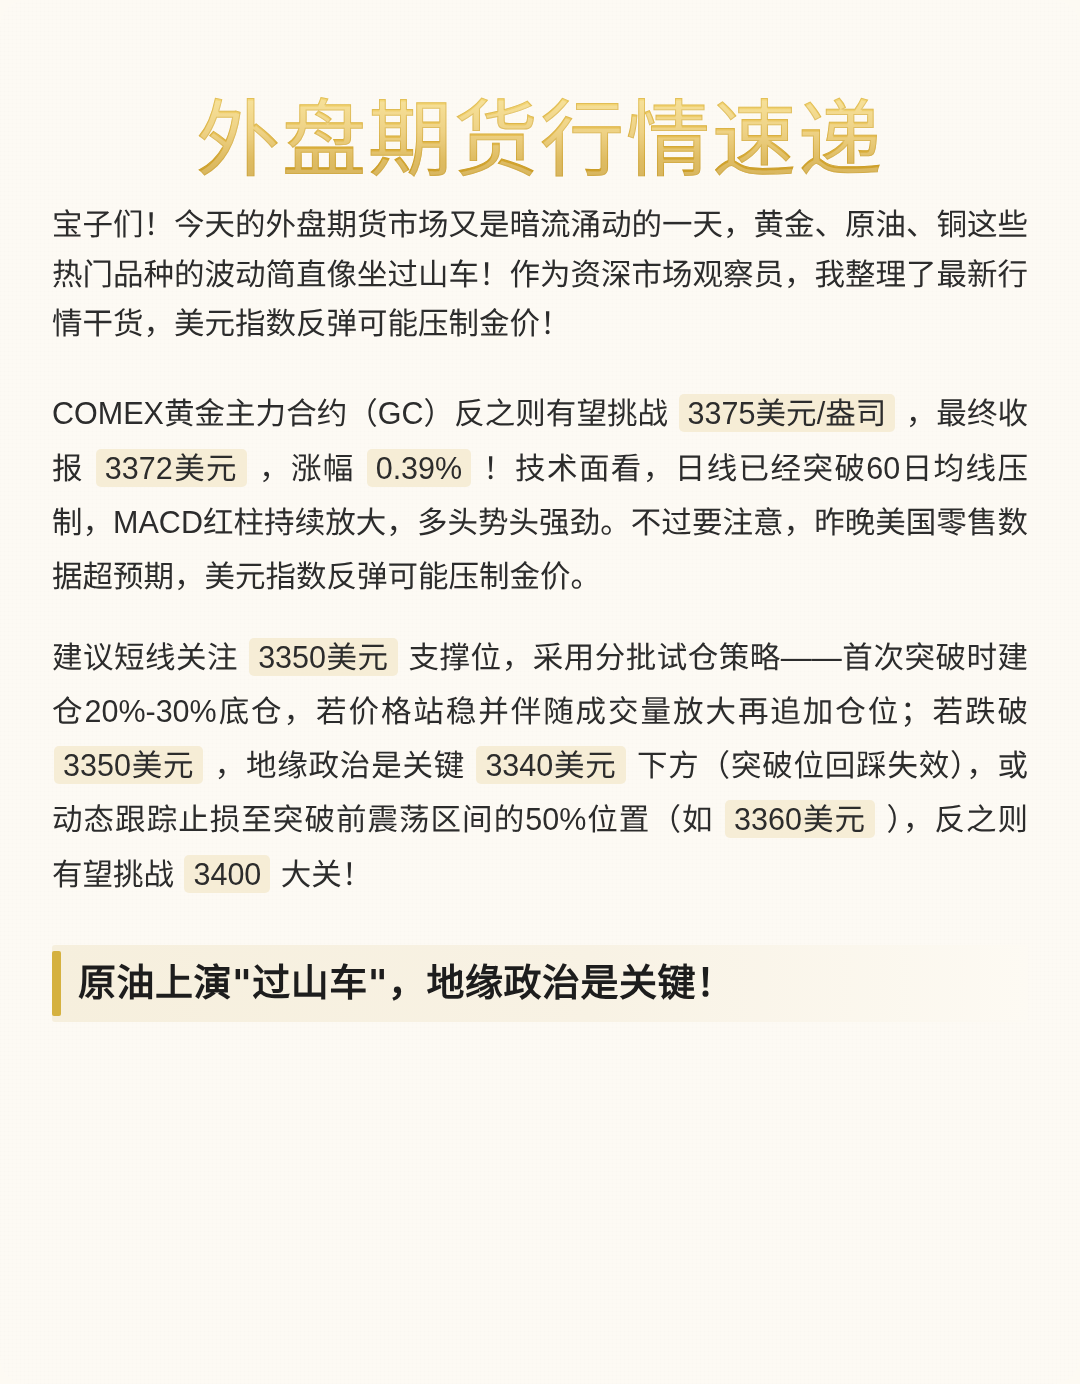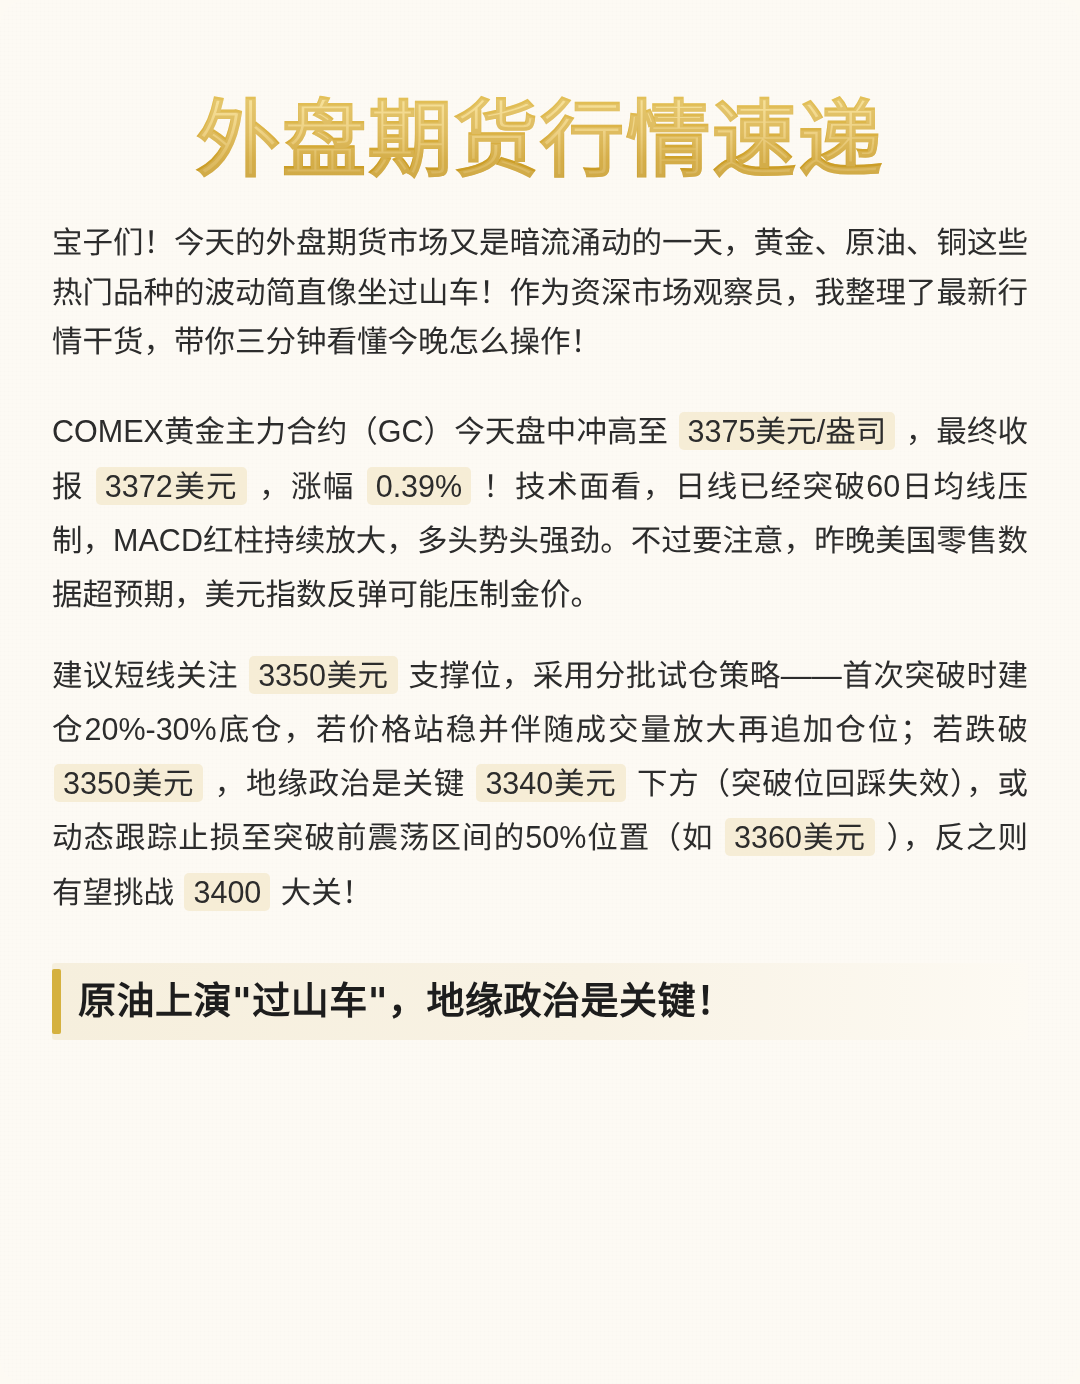--- a/index.html
+++ b/index.html
@@ -33,23 +33,23 @@
     opacity: .55;
   }
   .content {
     position: relative;
     padding: 96px 52px 0 52px;
   }
   .title {
     text-align: center;
     font-size: 84px;
     line-height: 1.05;
-    font-weight: bold;
+    font-weight: normal;
     letter-spacing: 2px;
-    margin: 0 0 34px 0;
+    margin: 0 0 16px 0;
     background: linear-gradient(180deg, #f5d97a 0%, #e8c25b 42%, #d4a62f 72%, #c89a28 100%);
     -webkit-background-clip: text;
     background-clip: text;
     color: transparent;
     -webkit-text-stroke: 1px rgba(196,150,30,0.35);
     text-shadow: 0 2px 0 rgba(255,255,255,0.25);
     font-family: "DejaVu Sans", "Liberation Sans", sans-serif;
   }
   .intro {
     font-size: 30.5px;
@@ -104,25 +104,25 @@
 </style>
 </head>
 <body>
 
 <div class="page">
   <div class="texture"></div>
   <div class="content">
 
     <h1 class="title">外盘期货行情速递</h1>
 
-    <p class="intro">宝子们！今天的外盘期货市场又是暗流涌动的一天，黄金、原油、铜这些热门品种的波动简直像坐过山车！作为资深市场观察员，我整理了最新行情干货，带你三分钟看懂今晚怎么操作！</p>
+    <p class="intro">宝子们！今天的外盘期货市场又是暗流涌动的一天，黄金、原油、铜这些热门品种的波动简直像坐过山车！作为资深市场观察员，我整理了最新行情干货，美元指数反弹可能压制金价！</p>
 
 
     <p class="para">
-      <span>COMEX黄金主力合约（GC）今天盘中冲高至 </span><span class="hl">3375美元/盎司</span><span> ，最终收报 </span><span class="hl">3372美元</span><span> ，涨幅 </span><span class="hl">0.39%</span><span> ！技术面看，日线已经突破60日均线压制，MACD红柱持续放大，多头势头强劲。不过要注意，昨晚美国零售数据超预期，美元指数反弹可能压制金价。</span>
+      <span>COMEX黄金主力合约（GC）反之则有望挑战 </span><span class="hl">3375美元/盎司</span><span> ，最终收报 </span><span class="hl">3372美元</span><span> ，涨幅 </span><span class="hl">0.39%</span><span> ！技术面看，日线已经突破60日均线压制，MACD红柱持续放大，多头势头强劲。不过要注意，昨晚美国零售数据超预期，美元指数反弹可能压制金价。</span>
     </p>
 
     <p class="para tight">
       <span>建议短线关注 </span><span class="hl">3350美元</span><span> 支撑位，采用分批试仓策略——首次突破时建仓20%-30%底仓，若价格站稳并伴随成交量放大再追加仓位；若跌破 </span><span class="hl">3350美元</span><span> ，地缘政治是关键 </span><span class="hl">3340美元</span><span> 下方（突破位回踩失效），或动态跟踪止损至突破前震荡区间的50%位置（如 </span><span class="hl">3360美元</span><span> ），反之则有望挑战 </span><span class="hl">3400</span><span> 大关！</span>
     </p>
 
     <div class="section-head section-2">
       <h2>原油上演"过山车"，地缘政治是关键！</h2>
     </div>
 

